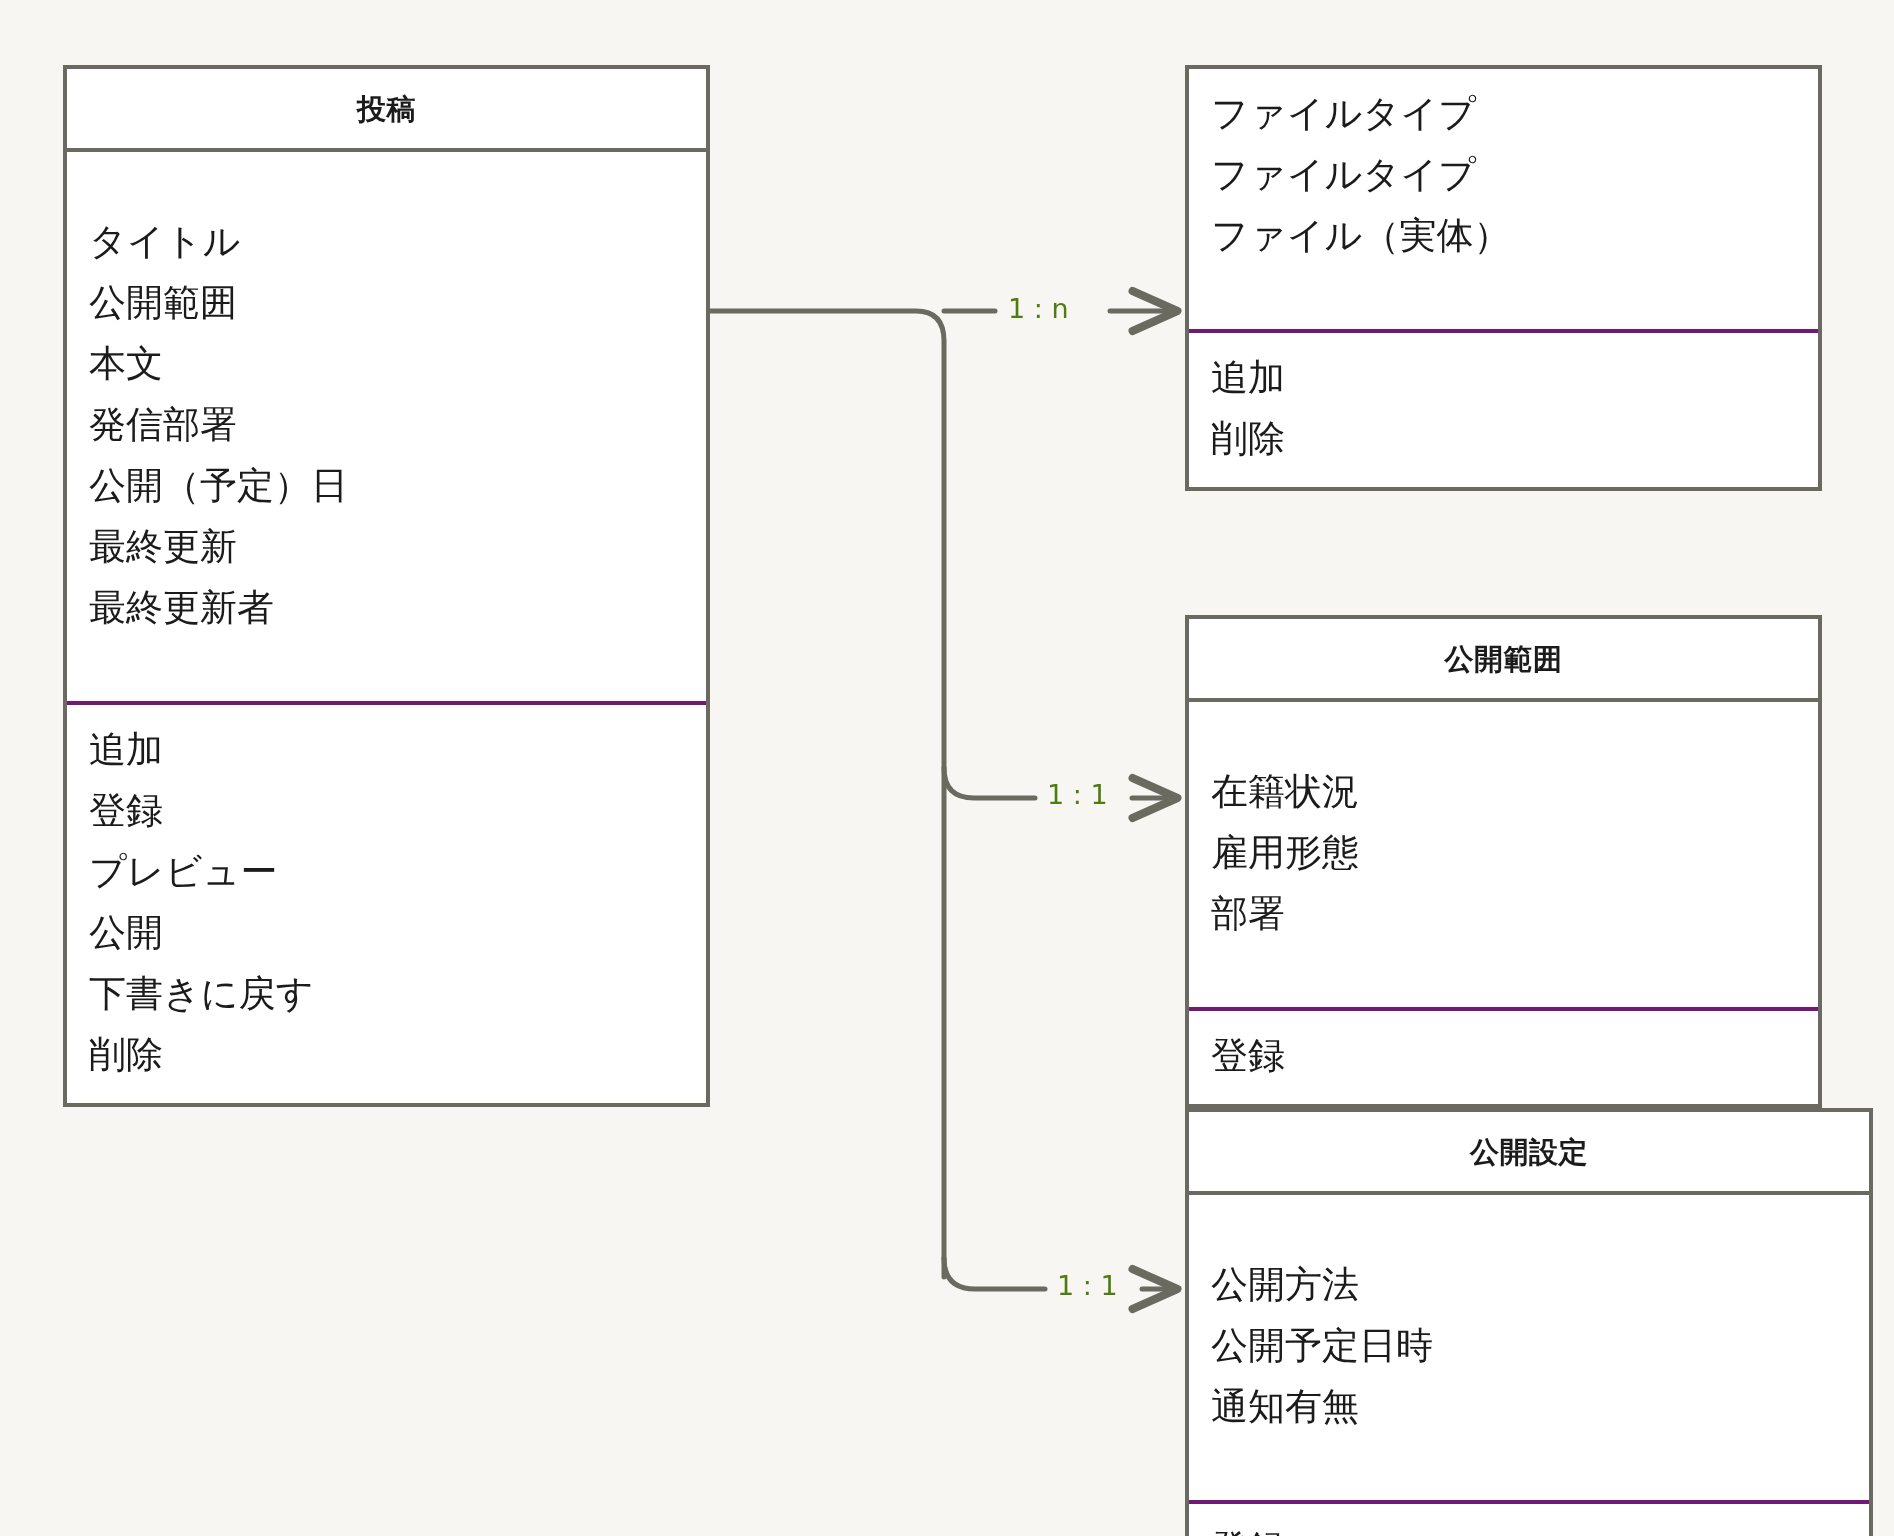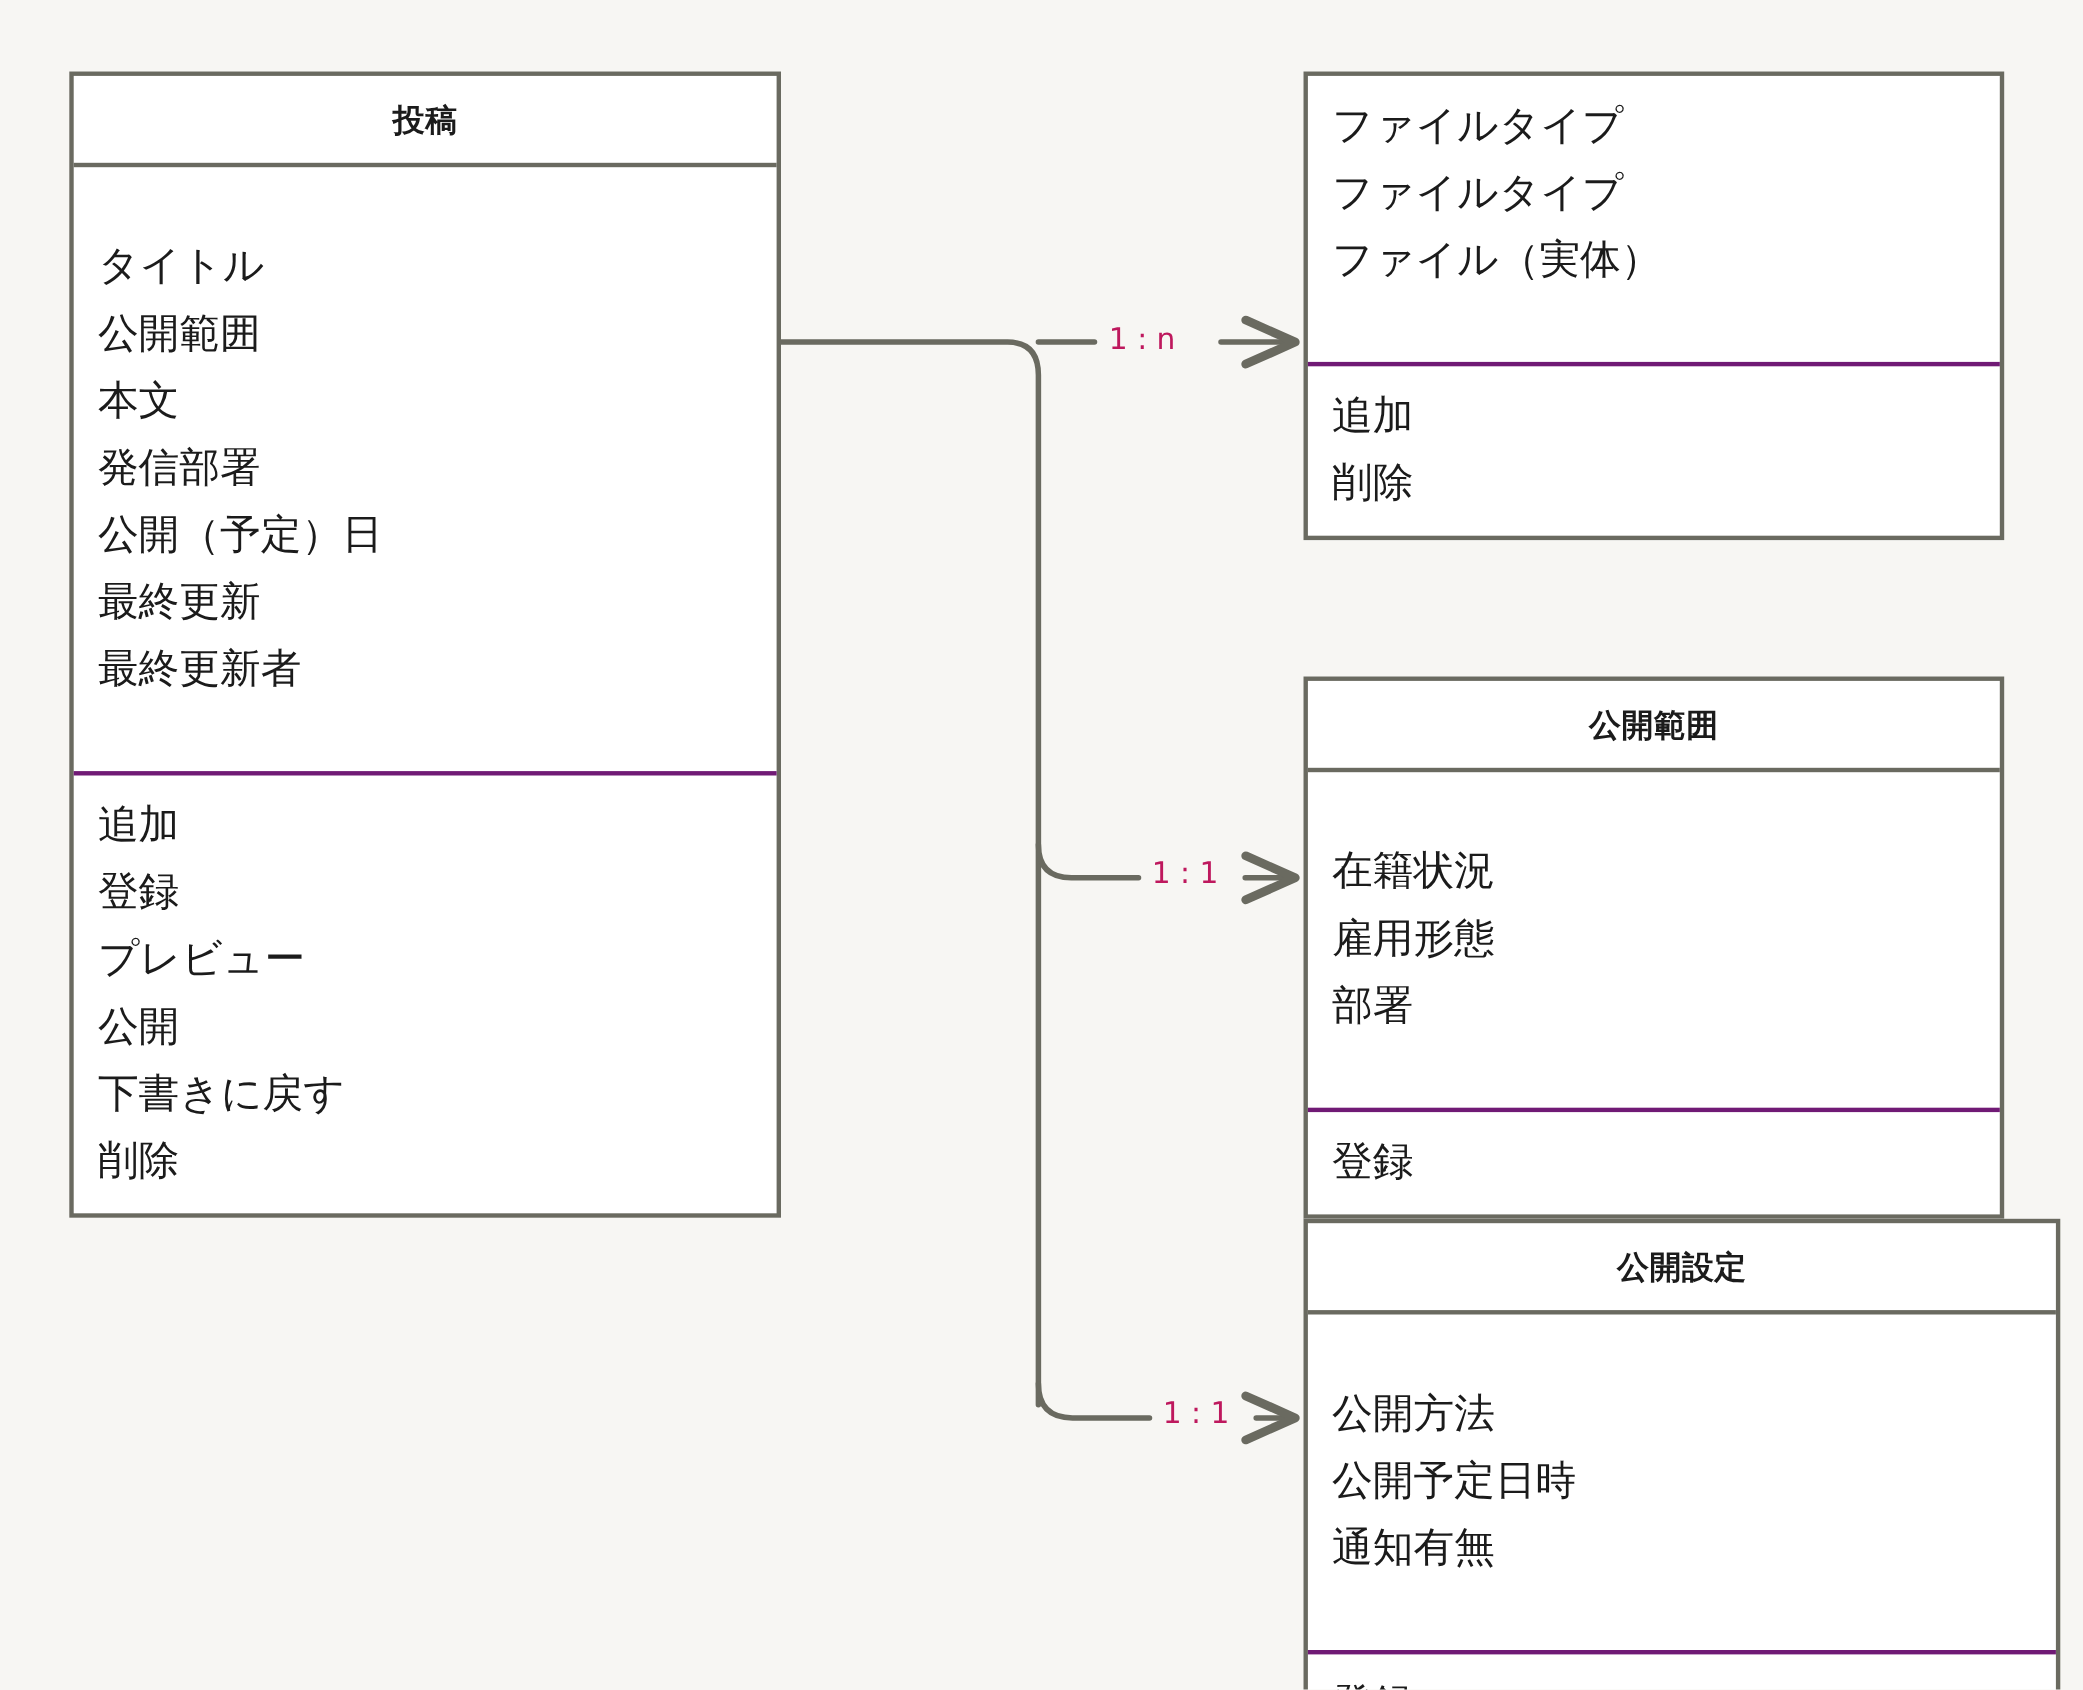--- a/index.html
+++ b/index.html
@@ -73,21 +73,21 @@
     width: 1894px;
     height: 1536px;
     z-index: 1;
   }
 
   
   .rel-label {
     position: absolute;
     font-size: 27px;
     line-height: 1;
-    color: #be185d;
+    color: #4d7c0f;
     white-space: nowrap;
     z-index: 3;
     font-family: "DejaVu Sans", "Liberation Sans", sans-serif;
   }
   #rel-label-1 { left: 1008px; top: 295px; }
   #rel-label-2 { left: 1047px; top: 781px; }
   #rel-label-3 { left: 1057px; top: 1272px; }
 </style>
 </head>
 <body>

